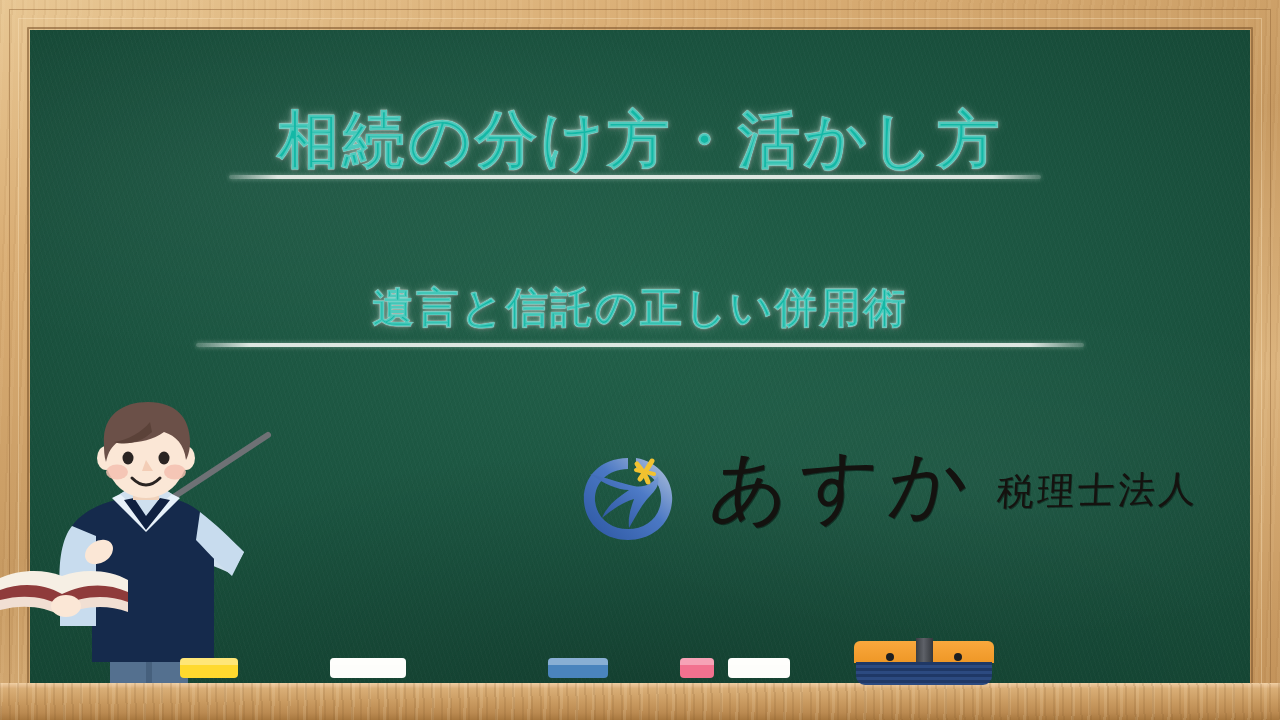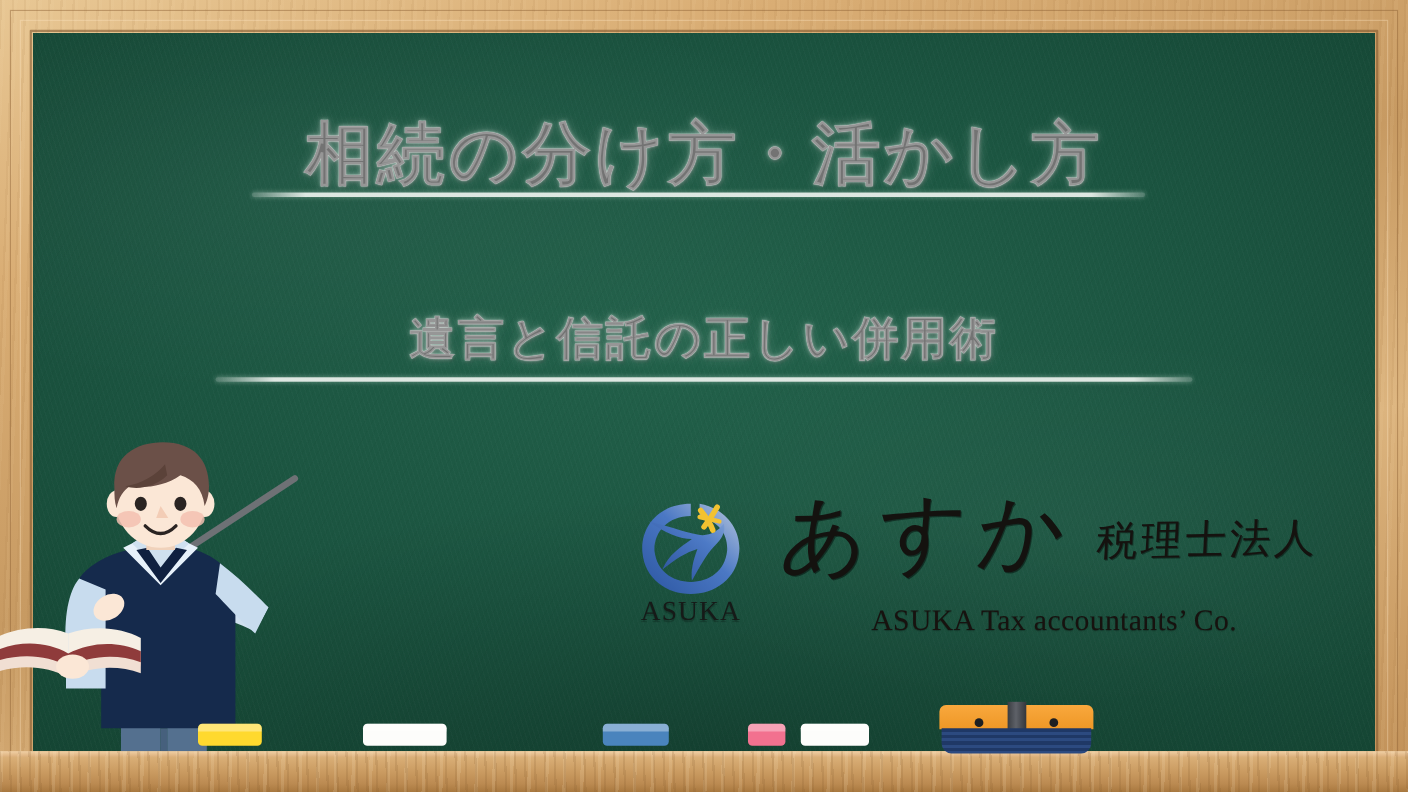--- a/index.html
+++ b/index.html
@@ -47,21 +47,21 @@
     background:
       radial-gradient(60% 42% at 22% 22%,rgba(255,255,255,.035),transparent 70%),
       radial-gradient(52% 38% at 78% 68%,rgba(255,255,255,.028),transparent 70%),
       radial-gradient(70% 50% at 50% 100%,rgba(0,0,0,.16),transparent 72%);
   }
 
   
   .titles{position:absolute;left:0;top:0;width:1280px;}
   .chalk-line{
     position:absolute;width:1280px;text-align:center;
-    color:#737373;
+    color:#14b8a6;
     font-family:"DejaVu Sans","Liberation Sans",sans-serif;
     font-weight:700;
     letter-spacing:.055em;
     text-shadow:
        0 0 1px rgba(255,255,255,.95),
        0 0 4px rgba(235,245,240,.55),
        0 0 11px rgba(215,235,225,.30),
        1px 2px 3px rgba(0,0,0,.30);
     -webkit-text-stroke:.35px rgba(255,255,255,.25);
   }
@@ -175,24 +175,22 @@
           <stop offset="100%" stop-color="#7d9fd4"></stop>
         </linearGradient>
       </defs>
       <path d="M54 12 C24 12 8 34 10 56 C12 80 32 94 54 94 C76 94 96 80 98 56 C100 36 86 16 62 12 L62 24 C80 28 88 40 87 55 C85 73 71 83 54 83 C37 83 23 73 21 55 C20 38 33 23 54 23 Z" fill="url(#ringg)"></path>
       <path d="M16 28 C30 38 44 44 55 44 C44 52 34 58 28 72 C40 62 50 56 60 53 C56 64 54 72 55 82 C62 70 68 58 76 50 C82 44 86 38 84 30 C78 38 70 42 60 40 C46 37 30 31 16 28 Z" fill="url(#birdg)"></path>
       <path d="M63 18 C68 24 72 30 74 36" stroke="#f2c230" stroke-width="5" fill="none" stroke-linecap="round"></path>
       <path d="M78 15 C74 22 70 28 66 33" stroke="#f2c230" stroke-width="5" fill="none" stroke-linecap="round"></path>
       <path d="M62 24 L80 28" stroke="#f2c230" stroke-width="4" fill="none" stroke-linecap="round"></path>
     </svg>
 
-    <div class="mark-label">ASUKA</div>
     <div class="brush-jp">あすか</div>
     <div class="corp-jp">税理士法人</div>
-    <div class="corp-en">ASUKA Tax accountants’ Co.</div>
   </div>
 
   <svg class="teacher" viewBox="0 0 330 320">
 
     <line x1="96" y1="148" x2="268" y2="35" stroke="#6e7175" stroke-width="6" stroke-linecap="round"></line>
 
     <path d="M138 122 C176 126 214 136 244 152 L232 174 C202 160 170 150 136 148 Z" fill="#cfe0ef"></path>
 
     <rect x="110" y="258" width="36" height="62" fill="#54708f"></rect>
     <rect x="152" y="258" width="36" height="62" fill="#54708f"></rect>

